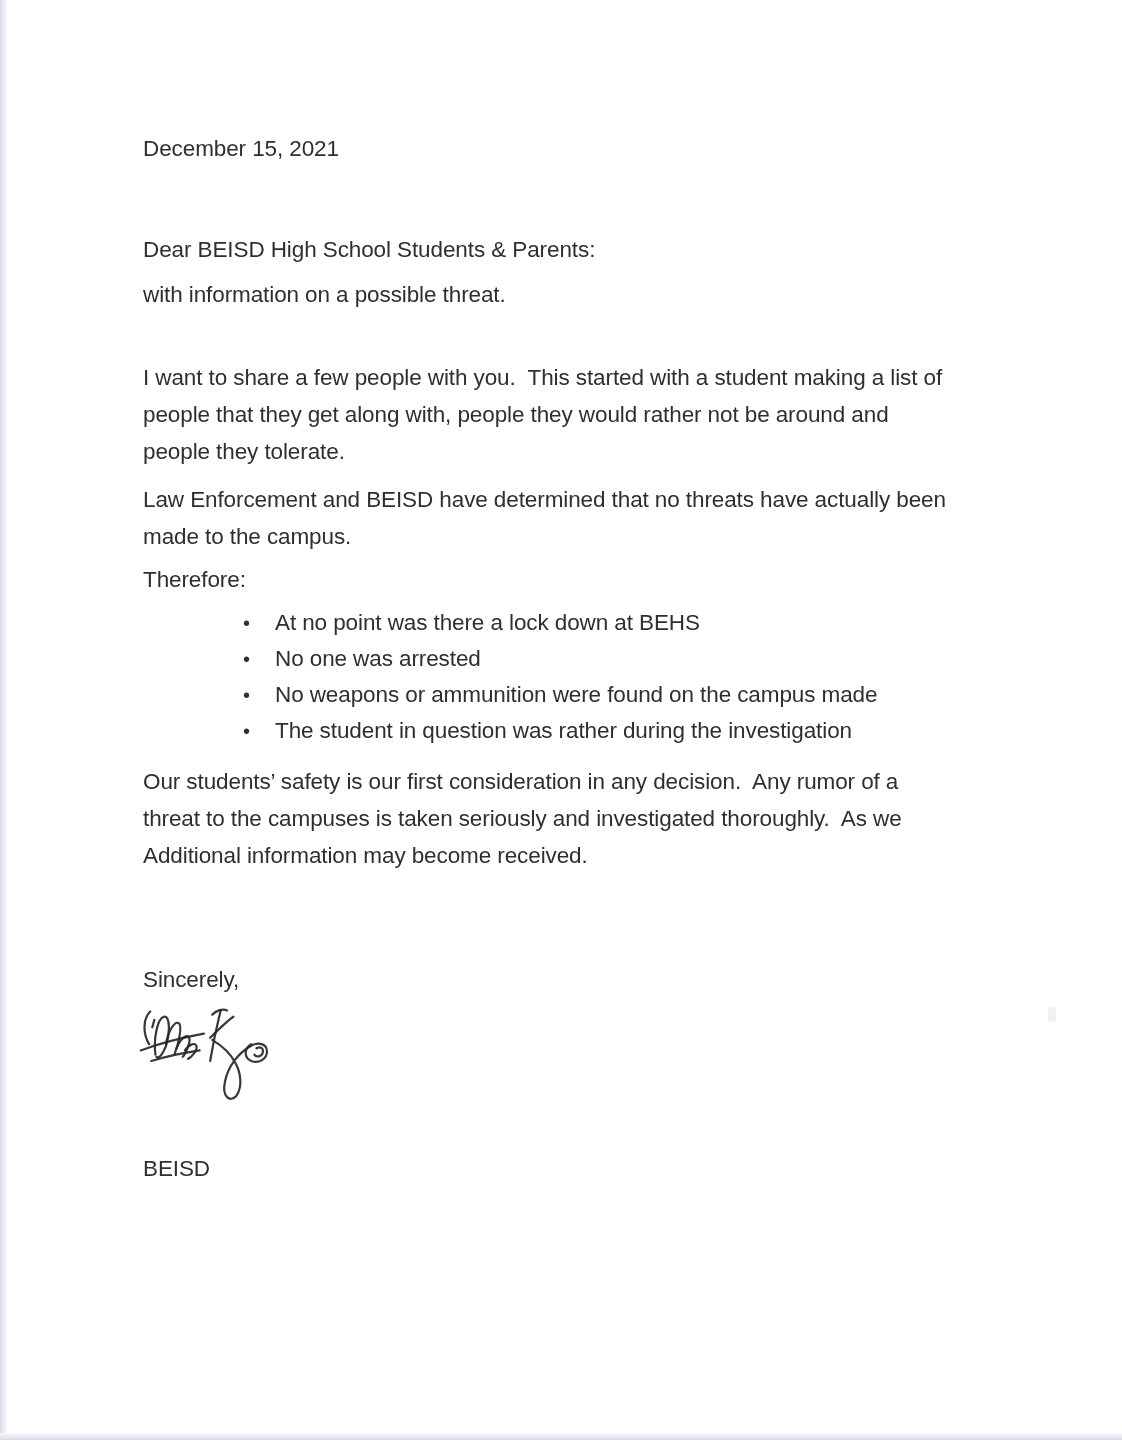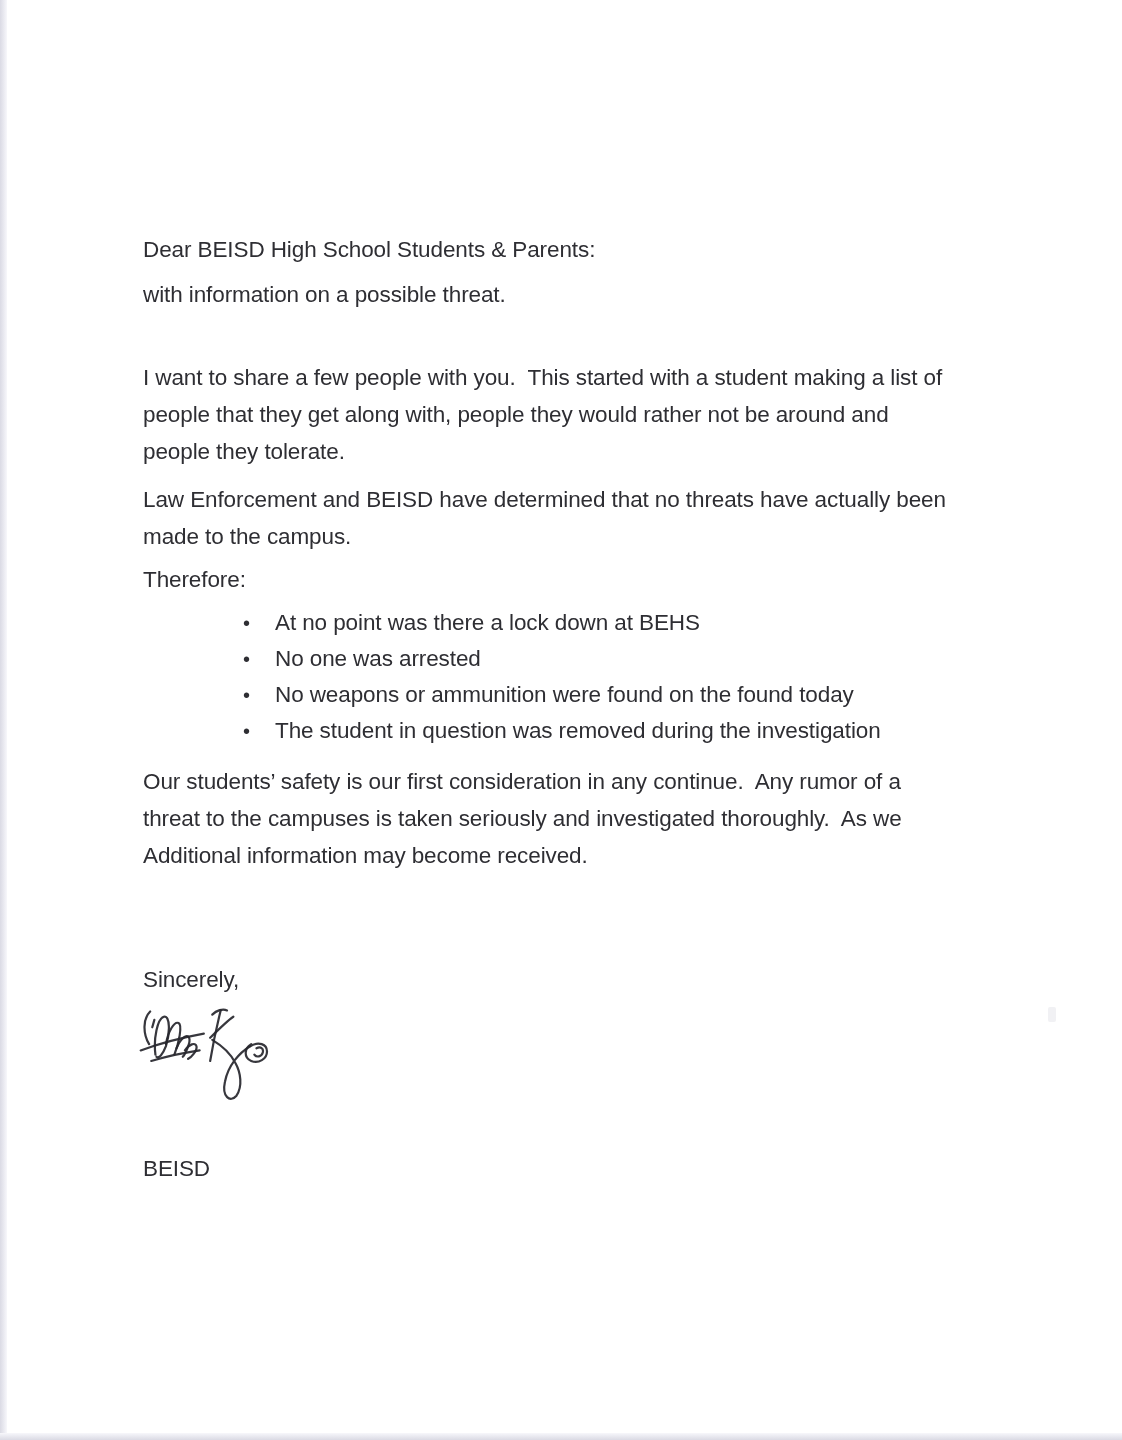--- a/index.html
+++ b/index.html
@@ -61,20 +61,23 @@
 </style>
 </head>
 <body>
 
 <div class="page">
 
   <div class="edge-left"></div>
   <div class="edge-bottom"></div>
   <div class="scan-artifact"></div>
 
+  <div class="block" style="top:130px">
+    <div class="line">December 15, 2021</div>
+  </div>
 
   <div class="block" style="top:231px">
     <div class="line">Dear BEISD High School Students &amp; Parents:</div>
   </div>
 
   <div class="block" style="top:276px">
     <div class="line">with information on a possible threat.</div>
   </div>
 
   <div class="block" style="top:359px">
@@ -96,30 +99,30 @@
     <li>
       <span class="dot">•</span>
       <span>At no point was there a lock down at BEHS</span>
     </li>
     <li>
       <span class="dot">•</span>
       <span>No one was arrested</span>
     </li>
     <li>
       <span class="dot">•</span>
-      <span>No weapons or ammunition were found on the found today</span>
+      <span>No weapons or ammunition were found on the campus made</span>
     </li>
     <li>
       <span class="dot">•</span>
-      <span>The student in question was removed during the investigation</span>
+      <span>The student in question was rather during the investigation</span>
     </li>
   </ul>
 
   <div class="block" style="top:763px">
-    <div class="line">Our students’ safety is our first consideration in any continue.  Any rumor of a</div>
+    <div class="line">Our students’ safety is our first consideration in any decision.  Any rumor of a</div>
     <div class="line">threat to the campuses is taken seriously and investigated thoroughly.  As we</div>
     <div class="line">Additional information may become received.</div>
   </div>
 
   <div class="block" style="top:961px">
     <div class="line">Sincerely,</div>
   </div>
 
   <svg class="signature-svg" width="138" height="100" viewBox="0 0 130 95" aria-hidden="true">
 

